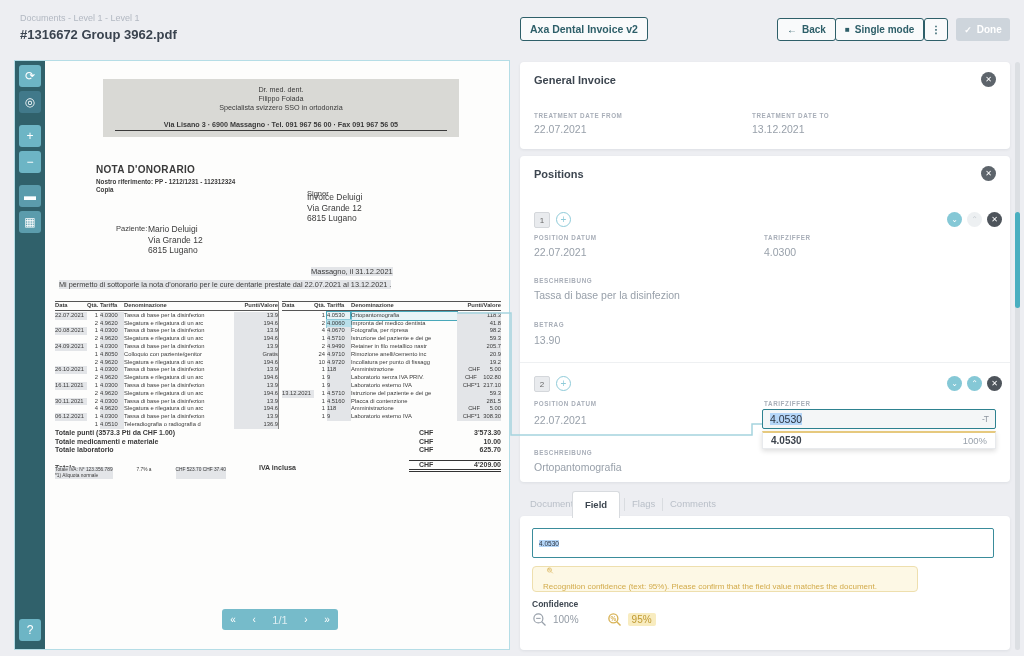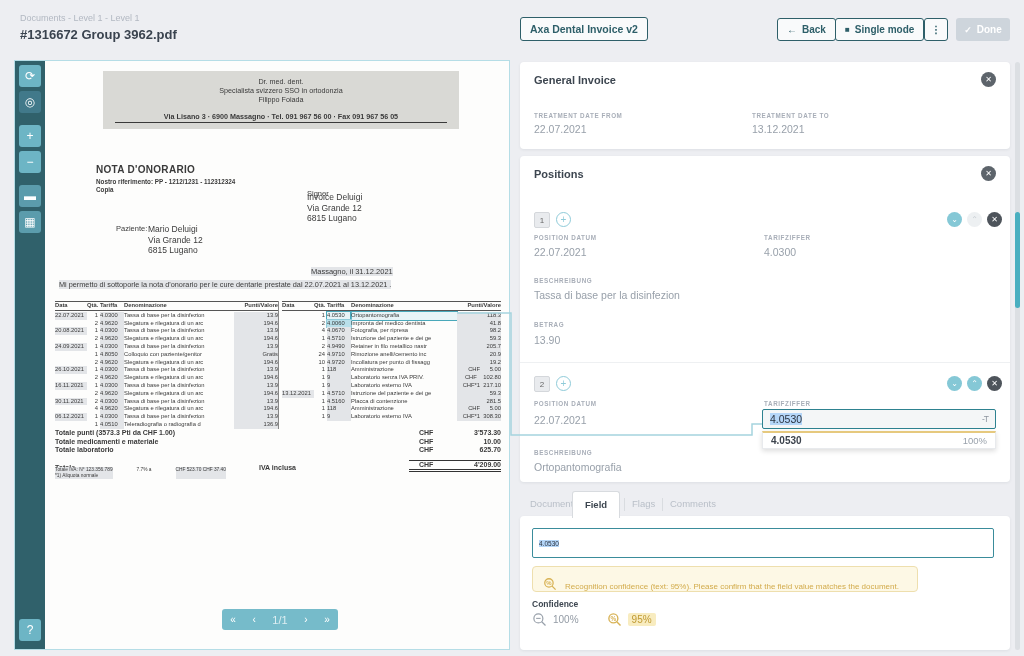--- a/index.html
+++ b/index.html
@@ -23,21 +23,21 @@
   #toolbar{left:0;top:0;width:30px;height:100%;background:#30616b;position:absolute;}
   .tbtn{width:22px;height:22px;margin:4px auto 0;border-radius:3px;background:#6db5c5;
     color:#fff;display:flex;align-items:center;justify-content:center;font-size:12px;}
   .tbtn.dark{background:#41798a;} .tbtn.mid{background:#5b9cac;}
   .gap{margin-top:12px;}
   #help-btn{position:absolute;left:4px;bottom:8px;}
   #page{position:absolute;left:30px;top:0;right:0;bottom:0;background:#fdfdfc;}
   #page *{color:#3a3a3a;}
   .hl{background:#e3e5e8;}
   
-  #letterhead{left:58px;top:10px;width:356px;height:58px;background:#d9d9d5;
+  #letterhead{left:58px;top:18px;width:356px;height:58px;background:#d9d9d5;
     text-align:center;font-size:7.2px;line-height:9px;padding-top:6px;box-sizing:border-box;}
   #letterhead-contact{margin:8px 12px 0;border-bottom:1.5px solid #3a3a3a;padding-bottom:1px;font-weight:600;}
   #nota-title{left:51px;top:103px;font-size:10px;font-weight:bold;letter-spacing:.3px;}
   #nota-ref{left:51px;top:117px;font-size:6.3px;font-weight:600;}
   #nota-copy{left:51px;top:125px;font-size:6.3px;font-weight:bold;}
   #signor{left:262px;top:128px;font-size:7.5px;}
   #recipient-lines{left:262px;top:131px;font-size:8.5px;line-height:10.5px;}
   #paziente{left:71px;top:163px;font-size:7.5px;}
   #patient-lines{left:103px;top:163px;font-size:8.5px;line-height:10.5px;}
   #place-date{left:266px;top:206px;font-size:7.5px;}
@@ -92,21 +92,21 @@
   
   .tab{font-size:9.5px;color:#b9bfc8;line-height:26px;}
   #tab-field{left:572px;top:491px;width:46px;height:26px;background:#fff;border:1px solid #d8dbdf;
     border-bottom:none;border-radius:3px 3px 0 0;text-align:center;color:#3d4650;font-weight:600;z-index:3;}
   .tabsep{width:1px;height:13px;background:#d9dce0;top:498px;}
   #tab-panel{left:520px;top:516px;width:490px;height:134px;z-index:2;}
   #field-editor{left:532px;top:528px;width:462px;height:30px;border:1.5px solid #3a8c9b;border-radius:2px;
     box-sizing:border-box;padding:3px 6px;}
   #field-editor .sel{font-size:6.5px;}
   #warning-box{left:532px;top:566px;width:386px;height:26px;background:#fdf8e5;border:1px solid #eedfae;
-    border-radius:4px;display:flex;align-items:flex-end;gap:8px;padding:0 10px;box-sizing:border-box;}
+    border-radius:4px;display:flex;align-items:flex-start;gap:8px;padding:0 10px;box-sizing:border-box;flex-direction:column;}
   #warning-box span{font-size:8px;color:#d2ab4b;}
   #conf-label{left:532px;top:599px;font-size:8.5px;font-weight:700;color:#3d4650;}
   #conf-row{left:532px;top:612px;display:flex;align-items:center;gap:6px;}
   #conf-row .pct{font-size:10px;color:#939ba5;margin-right:22px;}
   #conf-row .pct-warn{font-size:10px;color:#c09a33;background:#f8ecc0;padding:1px 4px;border-radius:2px;}
   
   #scroll-track{left:1015px;top:62px;width:5px;height:588px;background:#dcdfe3;border-radius:3px;}
   #scroll-thumb{left:1015px;top:212px;width:5px;height:96px;background:#4aafc0;border-radius:3px;}
   #connector{left:0;top:0;pointer-events:none;z-index:40;}
 </style>
@@ -139,22 +139,22 @@
     <div class="tbtn gap">+</div>
     <div class="tbtn">−</div>
     <div class="tbtn mid gap">▬</div>
     <div class="tbtn mid">▦</div>
     <div class="tbtn" id="help-btn">?</div>
   </div>
   <div id="page">
     <div class="abs" id="letterhead">
       <div id="letterhead-lines">
           <div>Dr. med. dent.</div>
+          <div>Filippo Foiada</div>
           <div>Specialista svizzero SSO in ortodonzia</div>
-          <div>Filippo Foiada</div>
         </div>
       <div id="letterhead-contact">Via Lisano 3 · 6900 Massagno · Tel. 091 967 56 00 · Fax 091 967 56 05</div>
     </div>
     <div class="abs" id="nota-title">NOTA D'ONORARIO</div>
     <div class="abs" id="nota-ref">Nostro riferimento:  PP - 1212/1231 - 112312324</div>
     <div class="abs" id="nota-copy">Copia</div>
     <div class="abs" id="signor">Signor</div>
     <div class="abs" id="recipient-lines">
         <div>Invoice Deluigi</div>
         <div>Via Grande 12</div>

